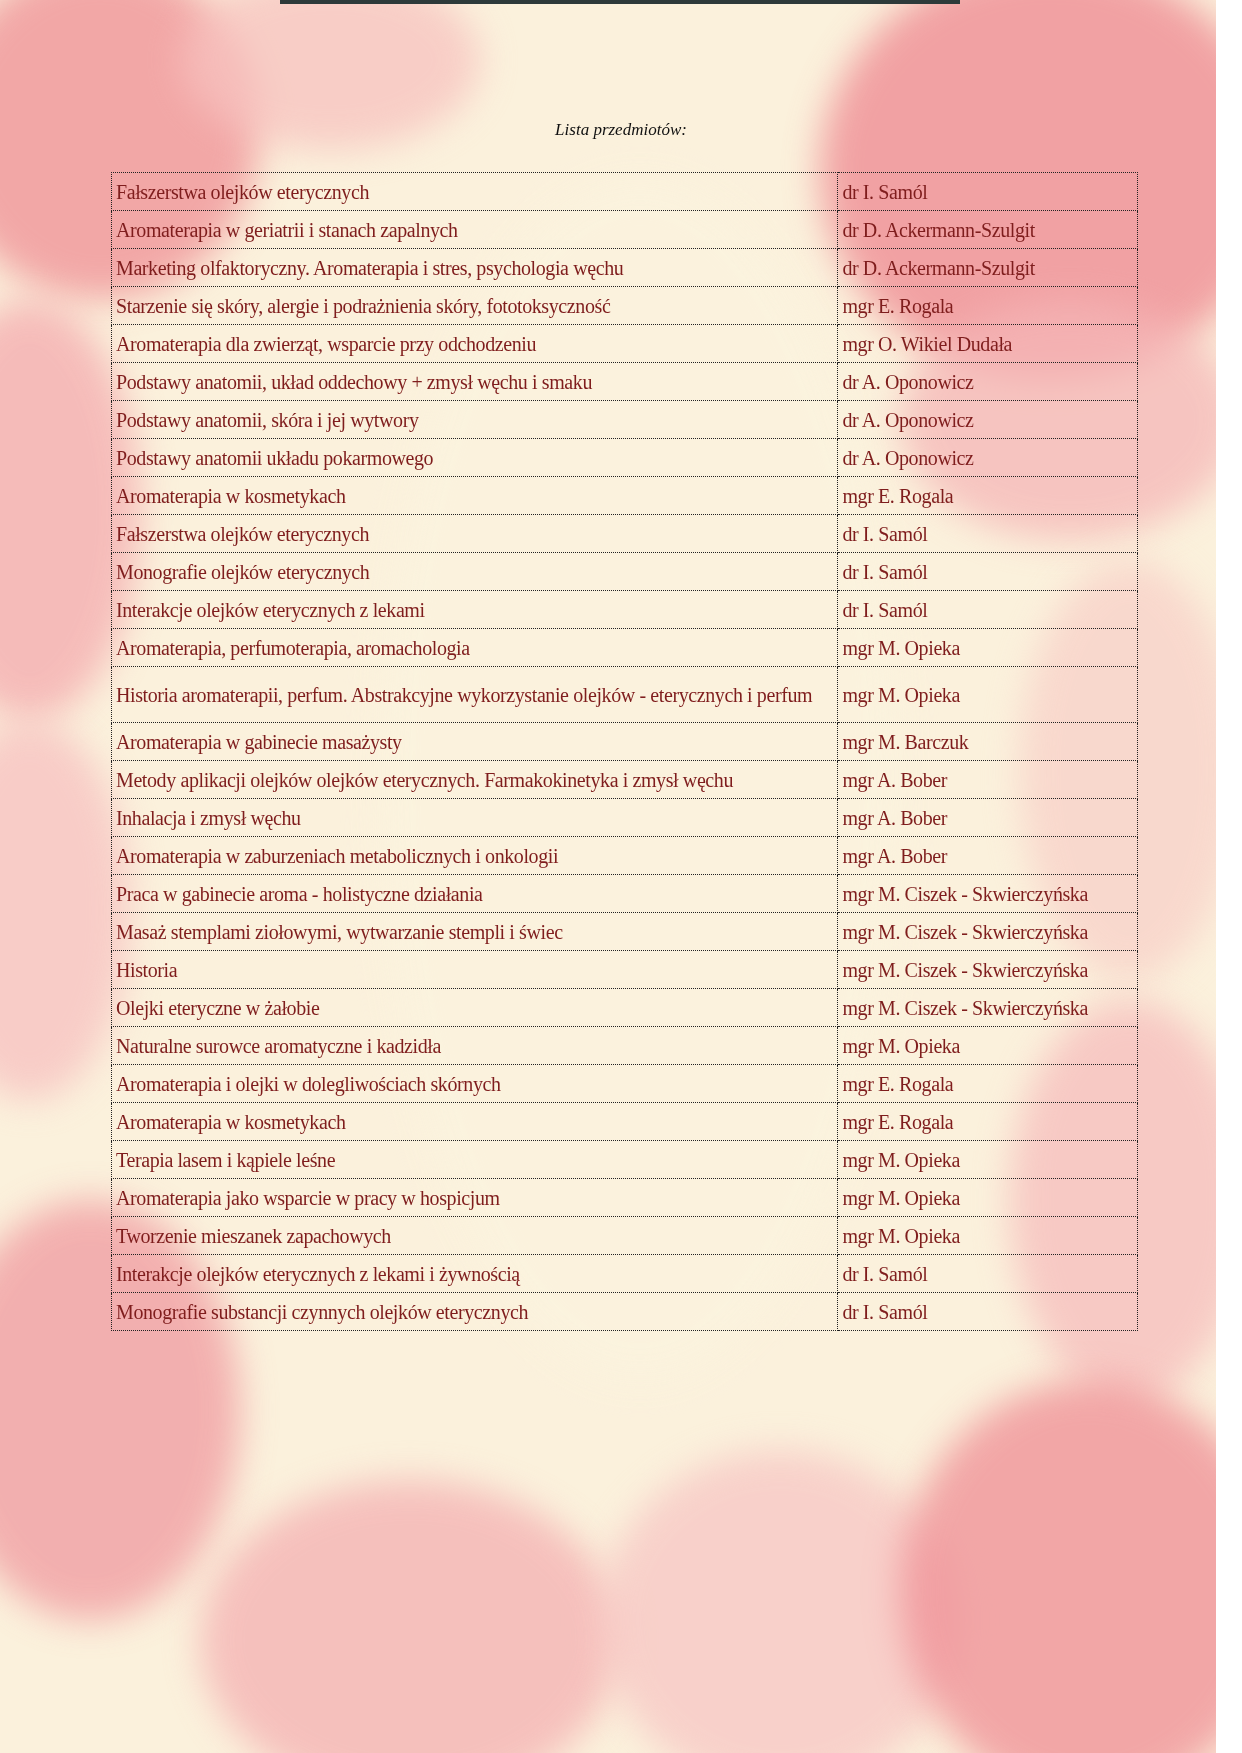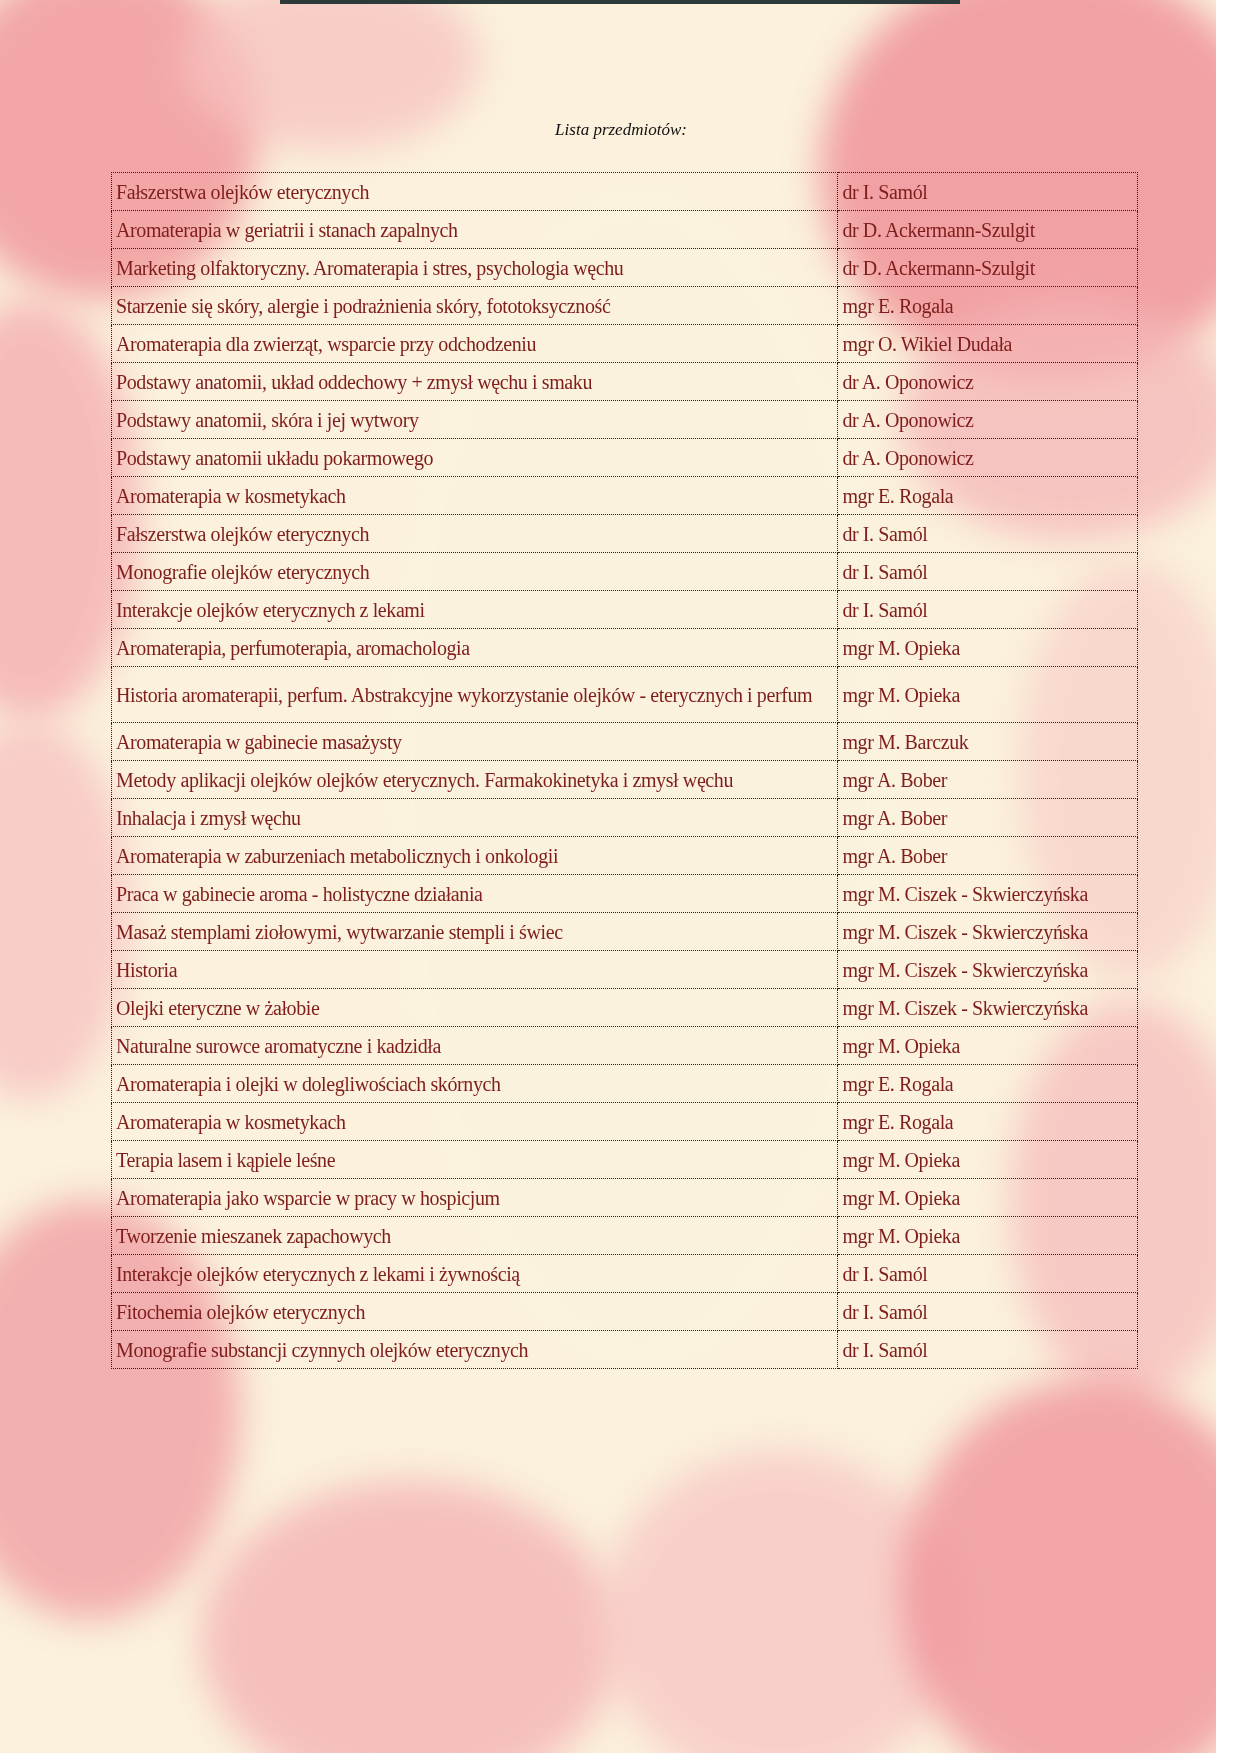--- a/index.html
+++ b/index.html
@@ -166,22 +166,18 @@
         </tr>
         <tr>
           <td class="subject">Tworzenie mieszanek zapachowych</td>
           <td class="lecturer">mgr M. Opieka</td>
         </tr>
         <tr>
           <td class="subject">Interakcje olejków eterycznych z lekami i żywnością</td>
           <td class="lecturer">dr I. Samól</td>
         </tr>
         <tr>
-          <td class="subject">Fitochemia olejków eterycznych</td>
-          <td class="lecturer">dr I. Samól</td>
-        </tr>
-        <tr>
           <td class="subject">Monografie substancji czynnych olejków eterycznych</td>
           <td class="lecturer">dr I. Samól</td>
         </tr>
       </tbody>
   </table>
 </div>
 
 </body></html>

